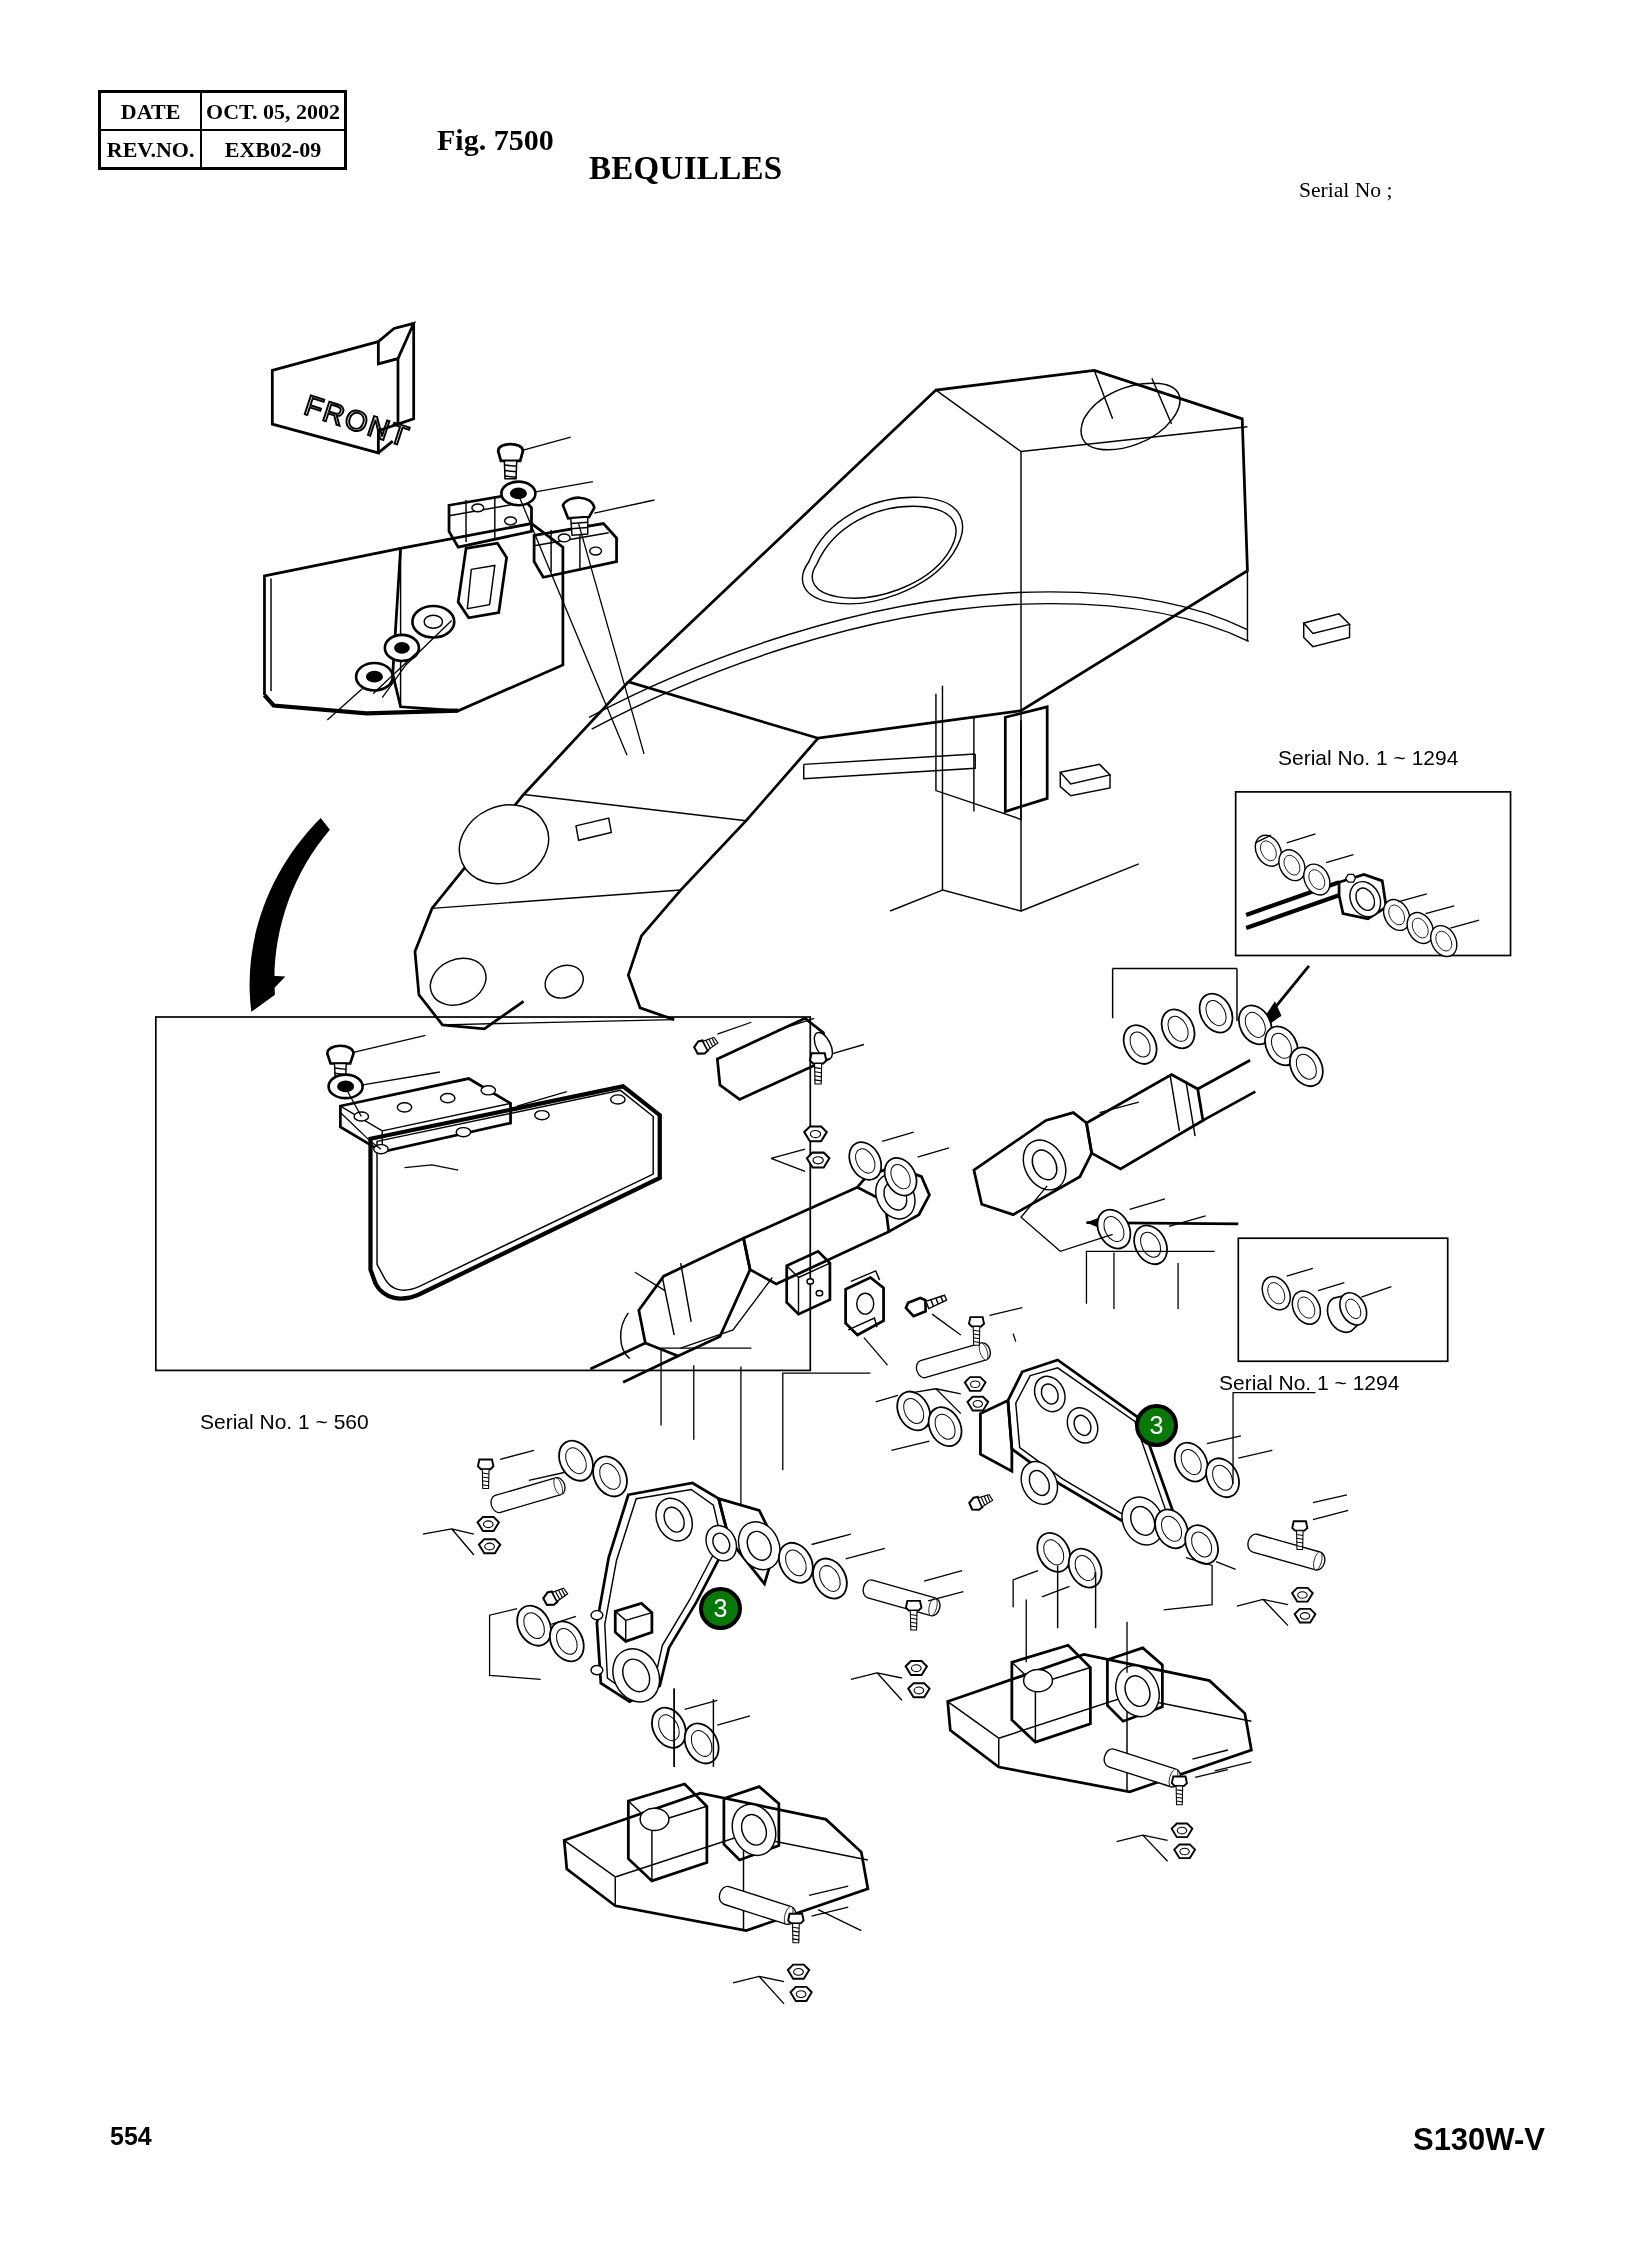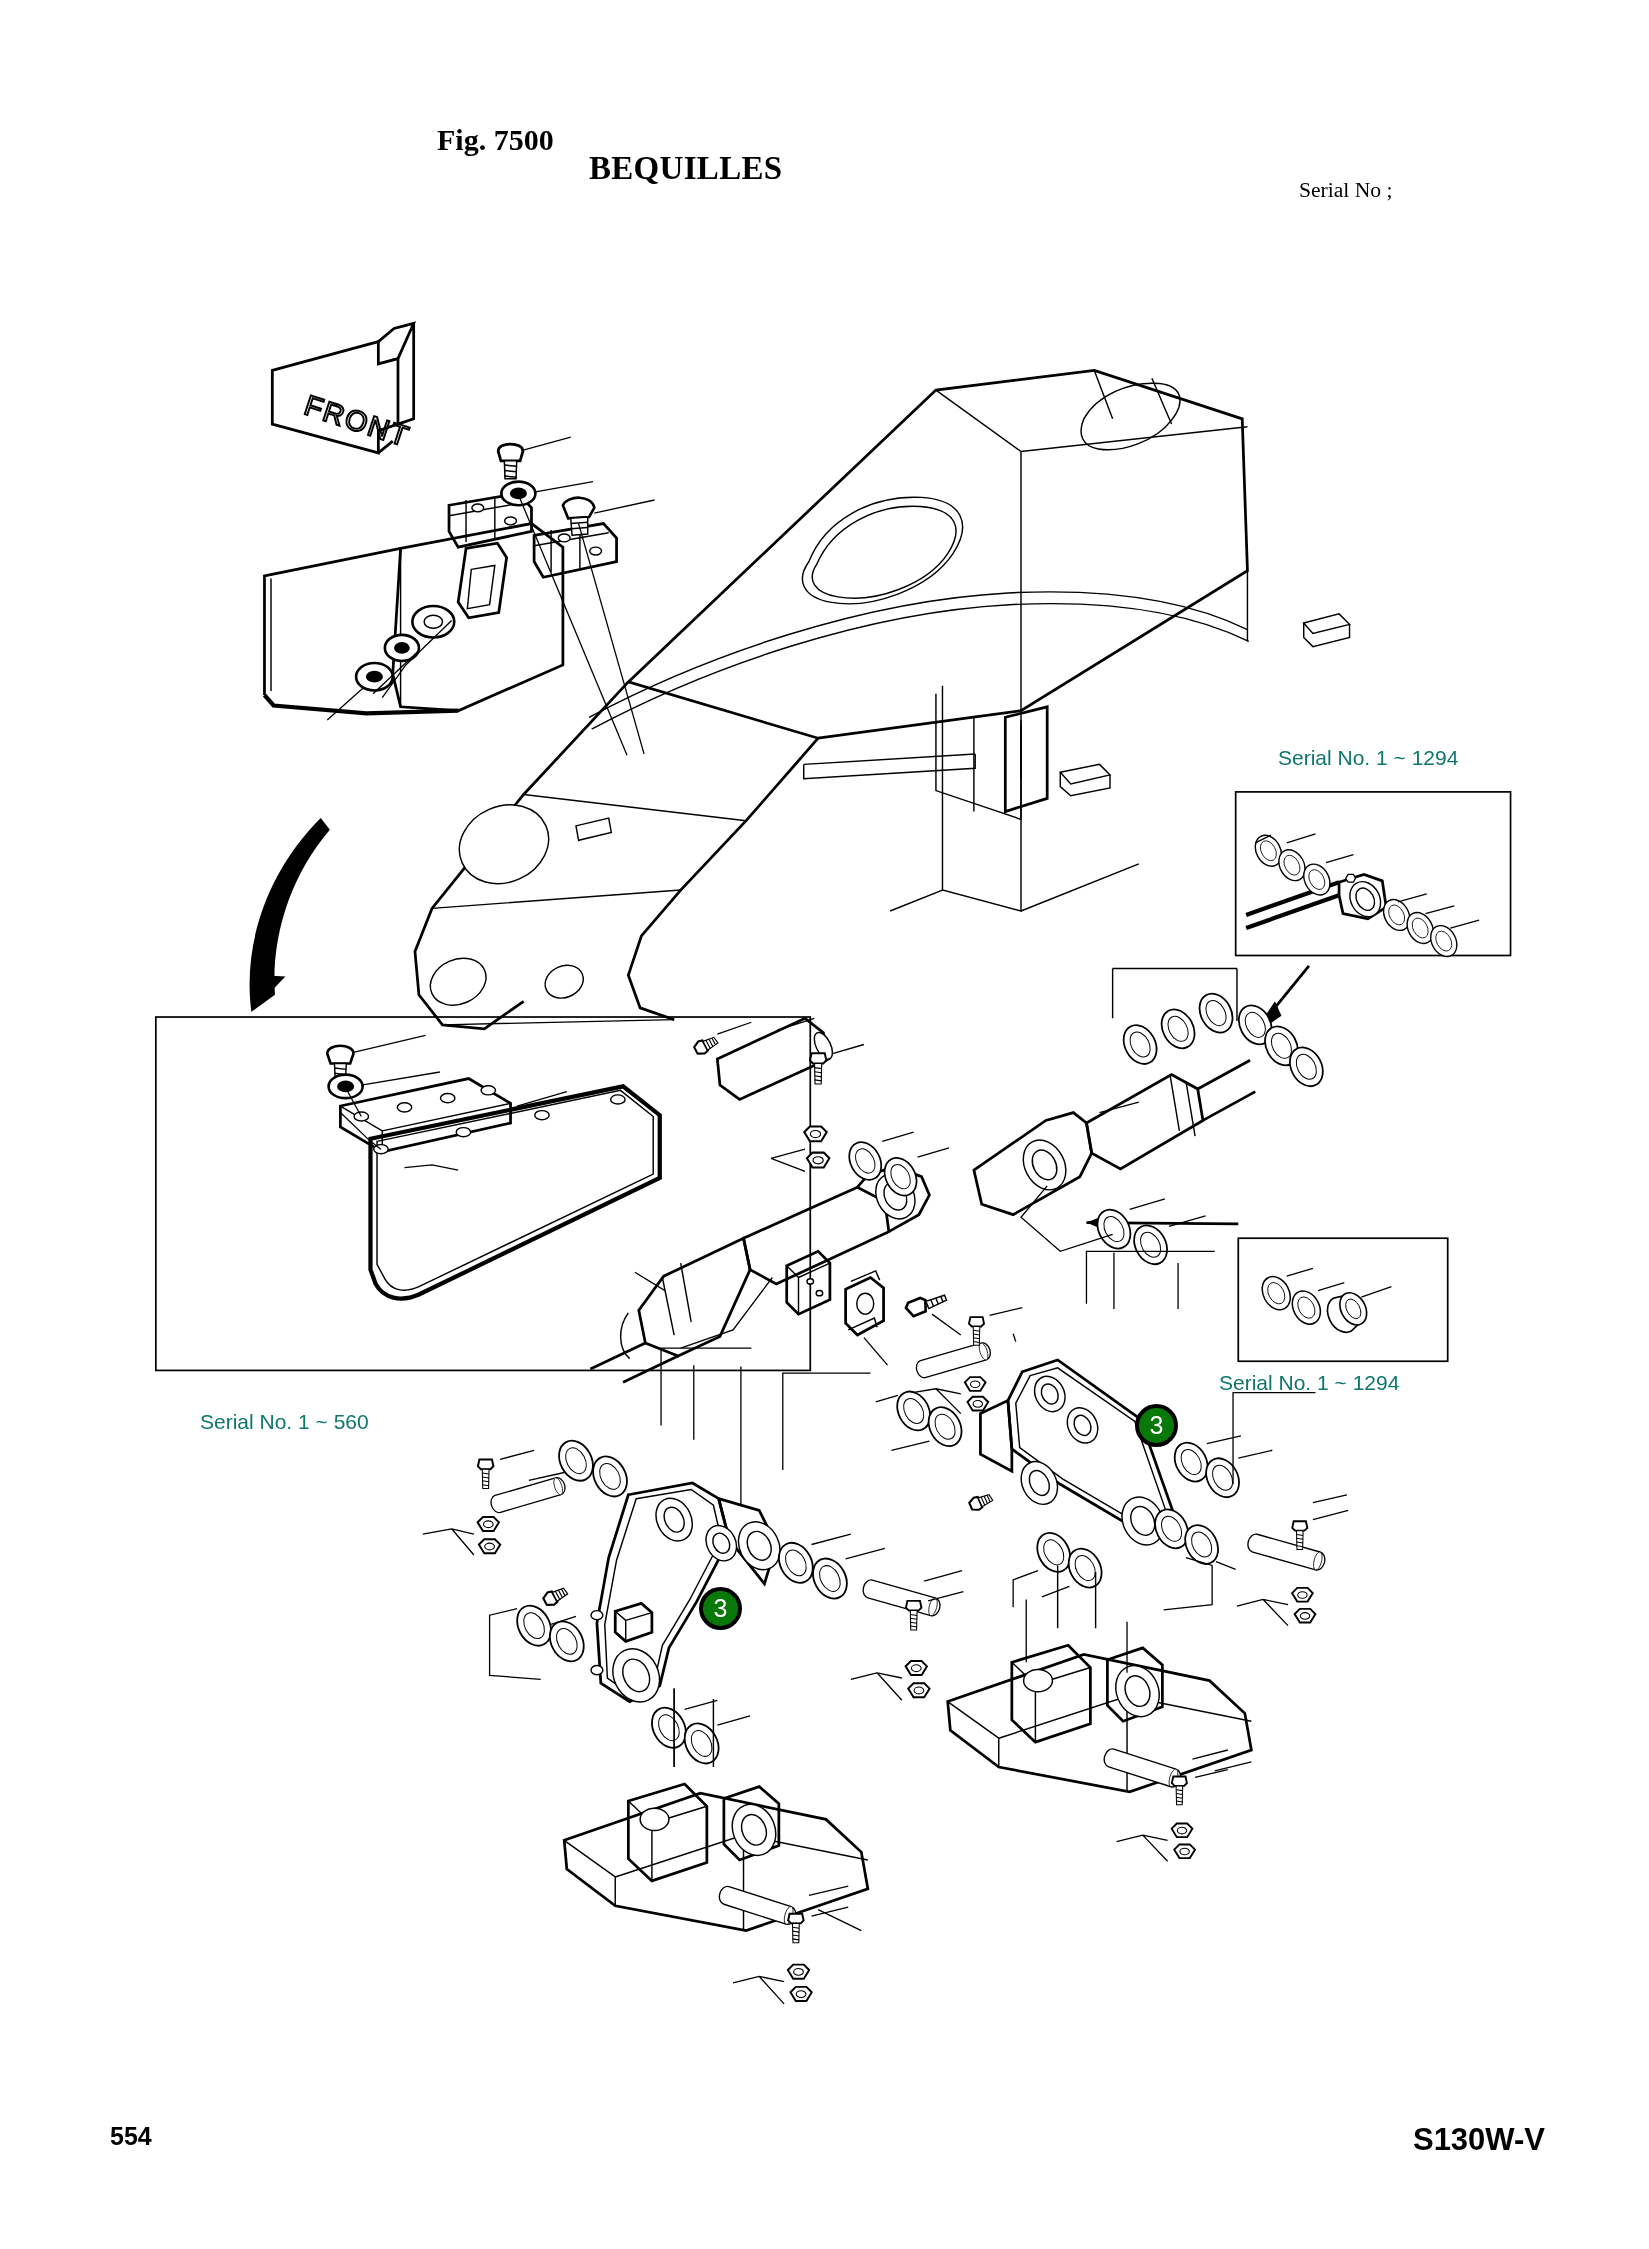--- a/index.html
+++ b/index.html
@@ -88,21 +88,21 @@
     font-weight: bold;
     font-size: 31px;
   }
 
   
   .caption {
     position: absolute;
     font-family: "Liberation Sans", sans-serif;
     font-size: 21px;
     white-space: nowrap;
-    color: #0f766e;
+    color: #000000;
   }
 
   
   .callout {
     position: absolute;
     width: 43px;
     height: 43px;
     border-radius: 50%;
     background: #087908;
     border: 4.6px solid #000;
@@ -131,20 +131,32 @@
   #drawing .box   { fill: none; stroke: #000; stroke-width: 2.6; }
   #drawing .wht   { fill: #fff; stroke: #000; stroke-width: 4.0; }
   #drawing .wht-t { fill: #fff; stroke: #000; stroke-width: 2.2; }
   #drawing .blk   { fill: #000; stroke: none; }
 </style>
 </head>
 <body>
 
 <div id="page">
 
+  <table id="header-table">
+    <tbody>
+        <tr>
+      <td class="lbl">DATE</td>
+      <td>OCT. 05, 2002</td>
+    </tr>
+    <tr>
+      <td class="lbl">REV.NO.</td>
+      <td>EXB02-09</td>
+    </tr>
+  </tbody>
+    </table>
 
   <div class="fig-no">Fig. 7500</div>
   <div class="title-line" id="title-fr">BEQUILLES</div>
   <div class="serial-no-head">Serial No ;</div>
 
   <div class="caption" style="left:1278px; top:746px;">Serial No. 1 ~ 1294</div>
   <div class="caption" style="left:1219px; top:1371px;">Serial No. 1 ~ 1294</div>
   <div class="caption" style="left:200px; top:1410px;">Serial No. 1 ~ 560</div>
 
   <div class="callout" style="left:1135px; top:1404px;">3</div>

